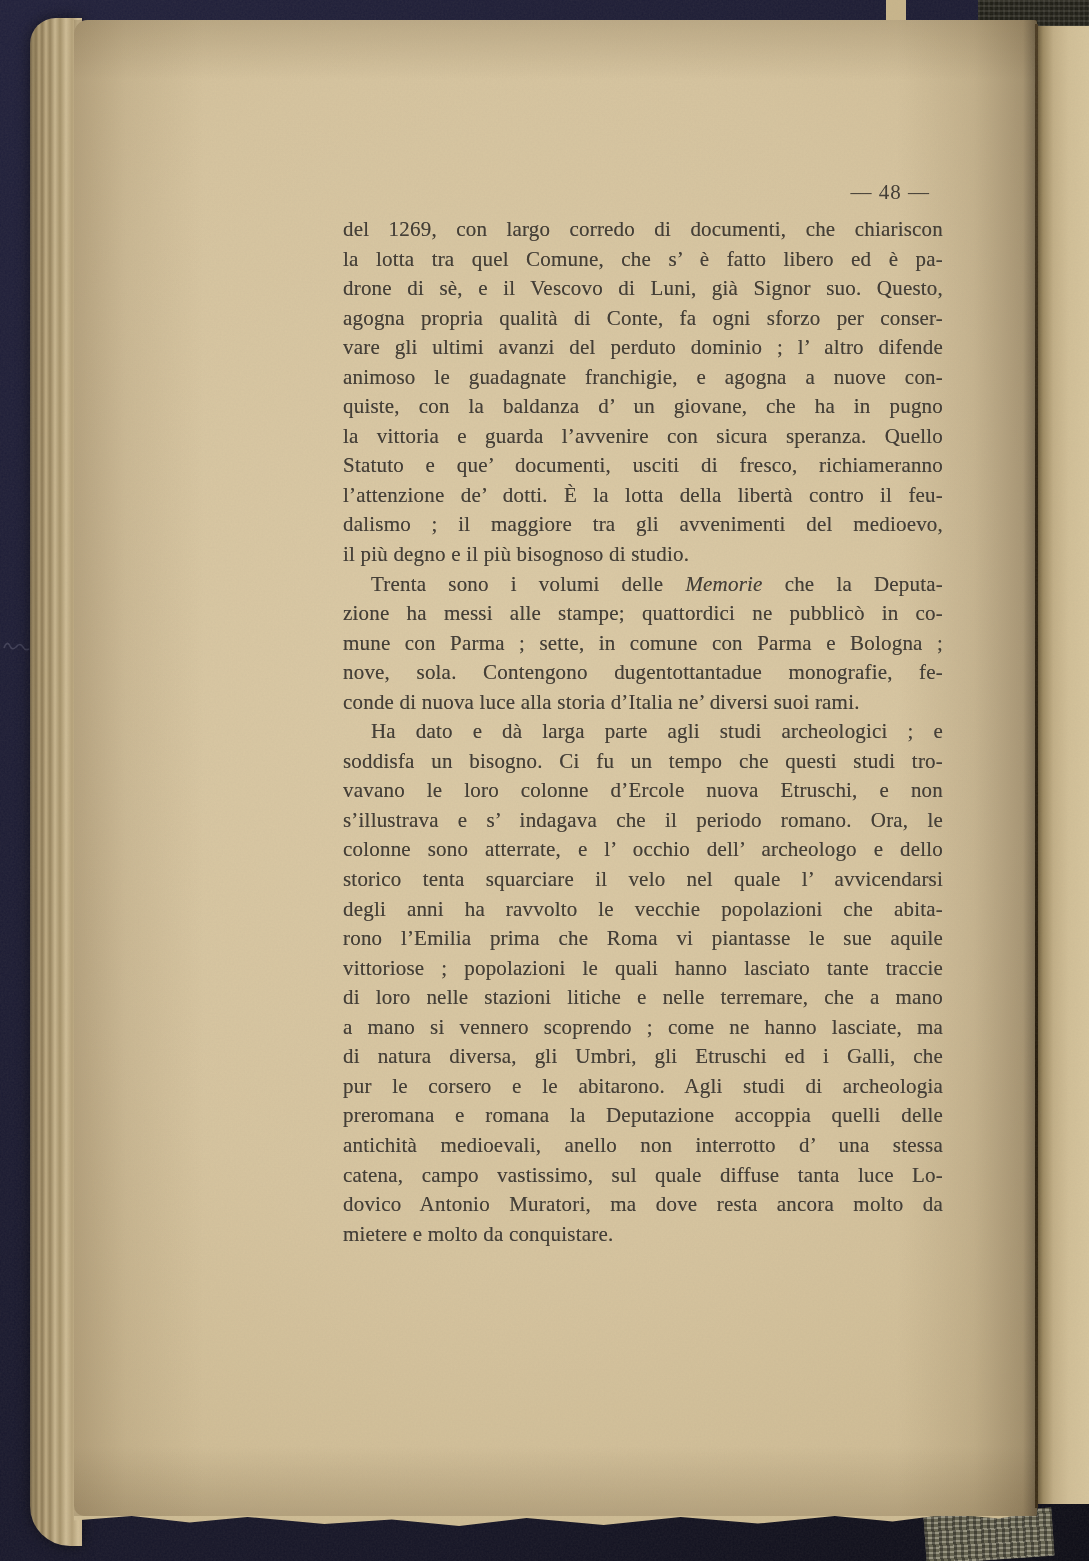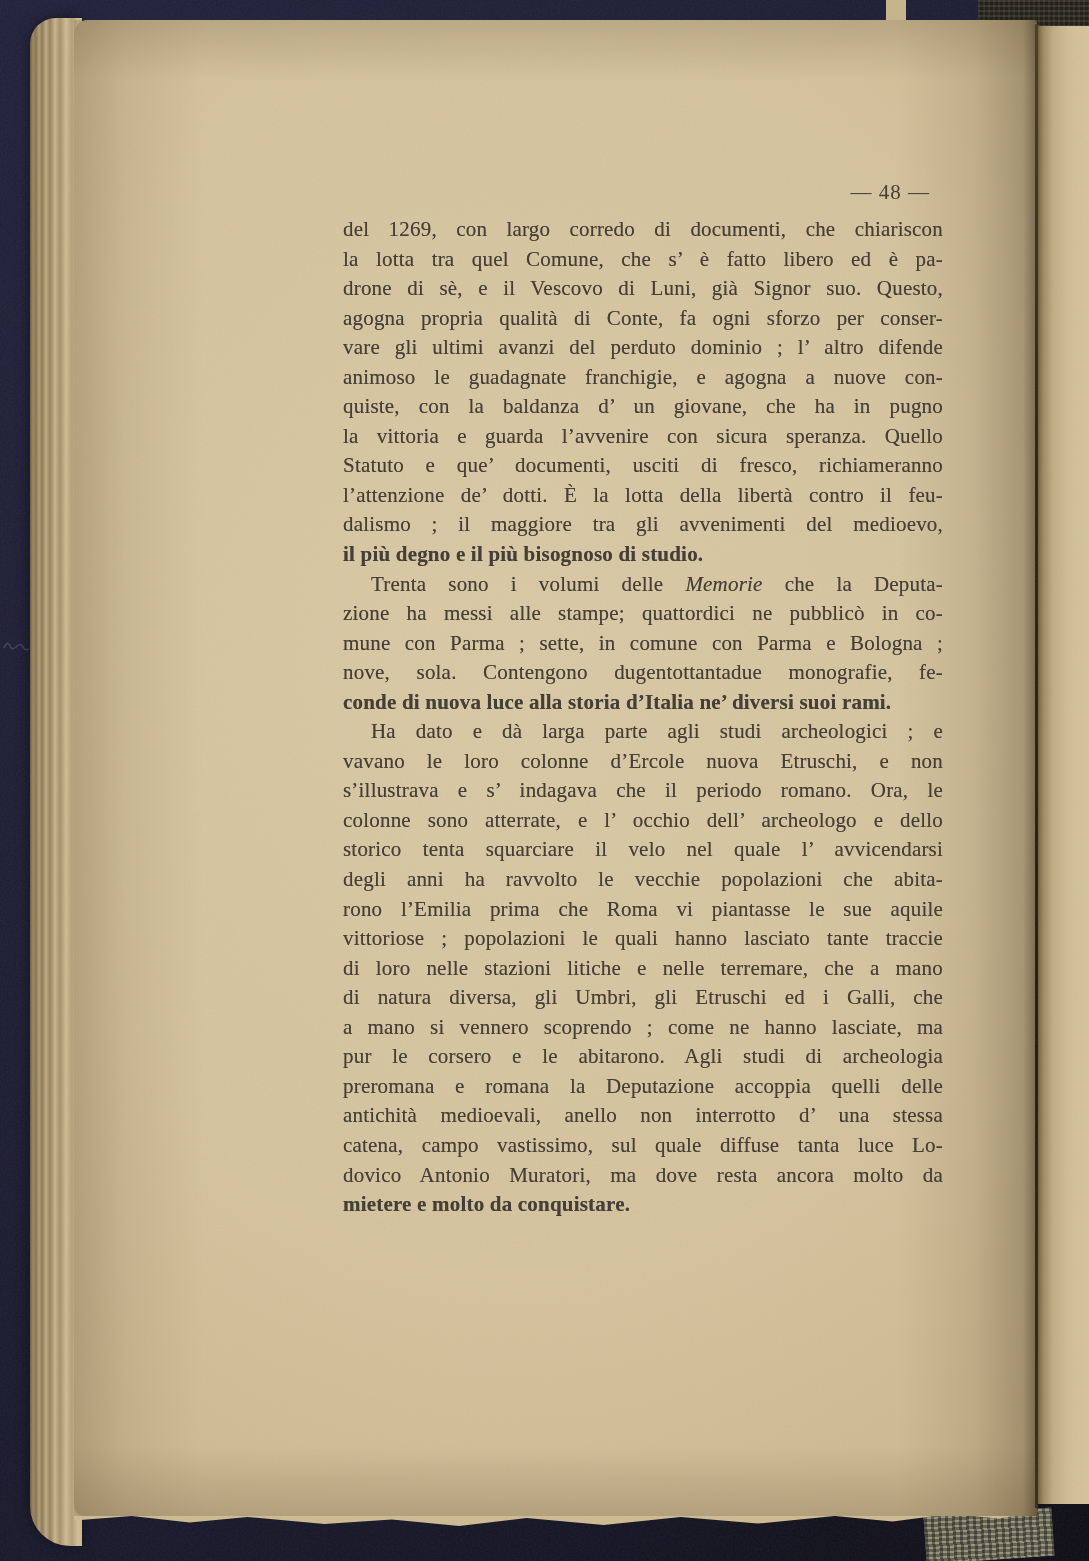--- a/index.html
+++ b/index.html
@@ -90,21 +90,21 @@
   .page-text{
     position:absolute;left:330px;top:215px;width:600px;
     font-size:21px;color:#3f3a33;letter-spacing:.2px;
     text-shadow:0 0 .6px rgba(63,58,51,.55);
     margin-left:13px;
   }
   .line{
     height:29.55px;line-height:29.55px;white-space:nowrap;
     text-align:justify;text-align-last:justify;
   }
-  .line.last{text-align-last:left;font-weight:bold;}
+  .line.last{text-align-last:left;}
   .line.indent{padding-left:28px;}
   .line i{font-style:italic;}
   .grain{position:absolute;left:0;top:0;pointer-events:none;opacity:.5;}
 </style>
 </head>
 <body>
 
 <div class="scene">
 
   <svg class="scribble" width="40" height="50">
@@ -143,30 +143,31 @@
       <div class="line"><span>Statuto e que’ documenti, usciti di fresco, richiameranno</span></div>
       <div class="line"><span>l’attenzione de’ dotti. È la lotta della libertà contro il feu-</span></div>
       <div class="line"><span>dalismo ; il maggiore tra gli avvenimenti del medioevo,</span></div>
       <div class="line last"><span>il più degno e il più bisognoso di studio.</span></div>
       <div class="line indent"><span>Trenta sono i volumi delle </span><i>Memorie</i><span> che la Deputa-</span></div>
       <div class="line"><span>zione ha messi alle stampe; quattordici ne pubblicò in co-</span></div>
       <div class="line"><span>mune con Parma ; sette, in comune con Parma e Bologna ;</span></div>
       <div class="line"><span>nove, sola. Contengono dugentottantadue monografie, fe-</span></div>
       <div class="line last"><span>conde di nuova luce alla storia d’Italia ne’ diversi suoi rami.</span></div>
       <div class="line indent"><span>Ha dato e dà larga parte agli studi archeologici ; e</span></div>
+      <div class="line"><span>soddisfa un bisogno. Ci fu un tempo che questi studi tro-</span></div>
       <div class="line"><span>vavano le loro colonne d’Ercole nuova Etruschi, e non</span></div>
       <div class="line"><span>s’illustrava e s’ indagava che il periodo romano. Ora, le</span></div>
       <div class="line"><span>colonne sono atterrate, e l’ occhio dell’ archeologo e dello</span></div>
       <div class="line"><span>storico tenta squarciare il velo nel quale l’ avvicendarsi</span></div>
       <div class="line"><span>degli anni ha ravvolto le vecchie popolazioni che abita-</span></div>
       <div class="line"><span>rono l’Emilia prima che Roma vi piantasse le sue aquile</span></div>
       <div class="line"><span>vittoriose ; popolazioni le quali hanno lasciato tante traccie</span></div>
       <div class="line"><span>di loro nelle stazioni litiche e nelle terremare, che a mano</span></div>
+      <div class="line"><span>a mano si vennero scoprendo ; come ne hanno lasciate, ma</span></div>
       <div class="line"><span>di natura diversa, gli Umbri, gli Etruschi ed i Galli, che</span></div>
-      <div class="line"><span>a mano si vennero scoprendo ; come ne hanno lasciate, ma</span></div>
       <div class="line"><span>pur le corsero e le abitarono. Agli studi di archeologia</span></div>
       <div class="line"><span>preromana e romana la Deputazione accoppia quelli delle</span></div>
       <div class="line"><span>antichità medioevali, anello non interrotto d’ una stessa</span></div>
       <div class="line"><span>catena, campo vastissimo, sul quale diffuse tanta luce Lo-</span></div>
       <div class="line"><span>dovico Antonio Muratori, ma dove resta ancora molto da</span></div>
       <div class="line last"><span>mietere e molto da conquistare.</span></div>
     </div>
 
   <svg class="grain" width="1089" height="1561">
     <filter id="noise">

